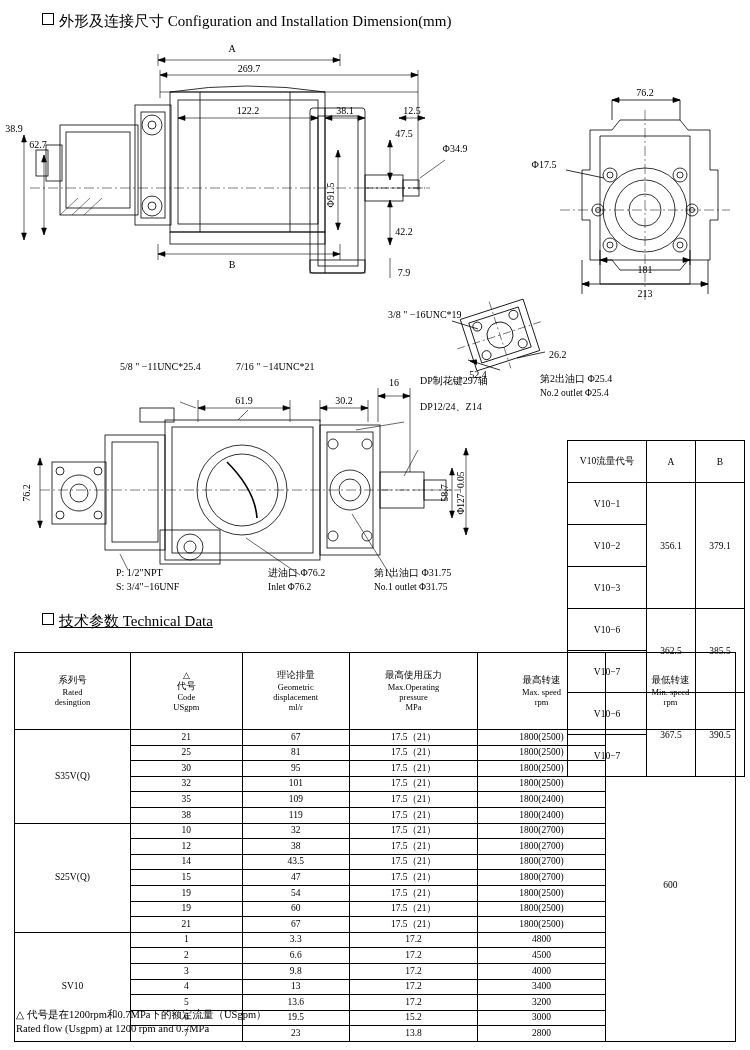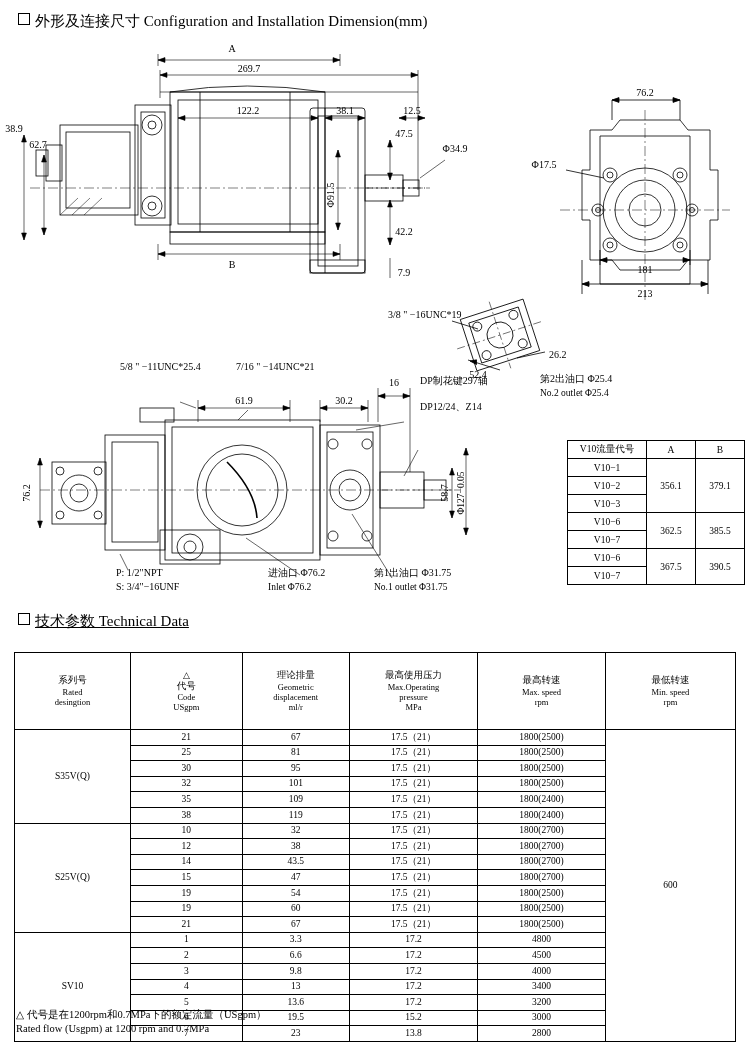--- a/index.html
+++ b/index.html
@@ -20,20 +20,21 @@
     width: 750px;
     height: 1050px;
   }
 
   
   .section-heading {
     position: absolute;
     font-size: 15px;
     font-family: "Liberation Serif", serif;
     white-space: nowrap;
+    margin-left: 24px;
   }
   .section-heading .box {
     display: inline-block;
     width: 10px;
     height: 10px;
     border: 1px solid #000;
     margin-right: 5px;
     vertical-align: 1px;
   }
   #heading-config { left: 18px; top: 12px; }
@@ -52,21 +53,21 @@
     position: absolute;
     left: 567px;
     top: 440px;
     border-collapse: collapse;
     font-size: 9.5px;
     font-family: "Liberation Serif", serif;
   }
   .flow-table td, .flow-table th {
     border: 1px solid #000;
     text-align: center;
-    padding: 1px 2px;
+    padding: 13px 2px;
     height: 15px;
     font-weight: normal;
   }
   .flow-table .c-code { width: 74px; }
   .flow-table .c-a { width: 44px; }
   .flow-table .c-b { width: 44px; }
 
   
   .tech-table {
     position: absolute;

